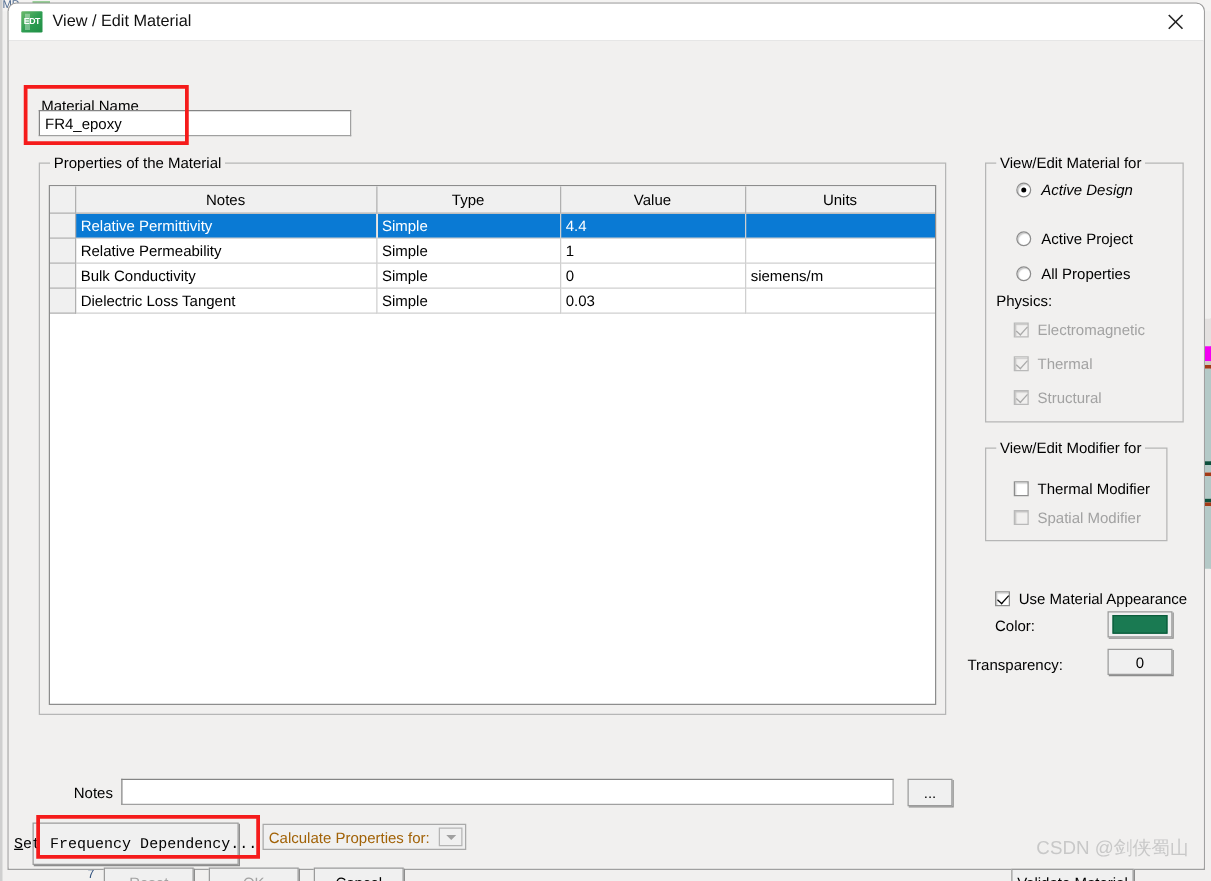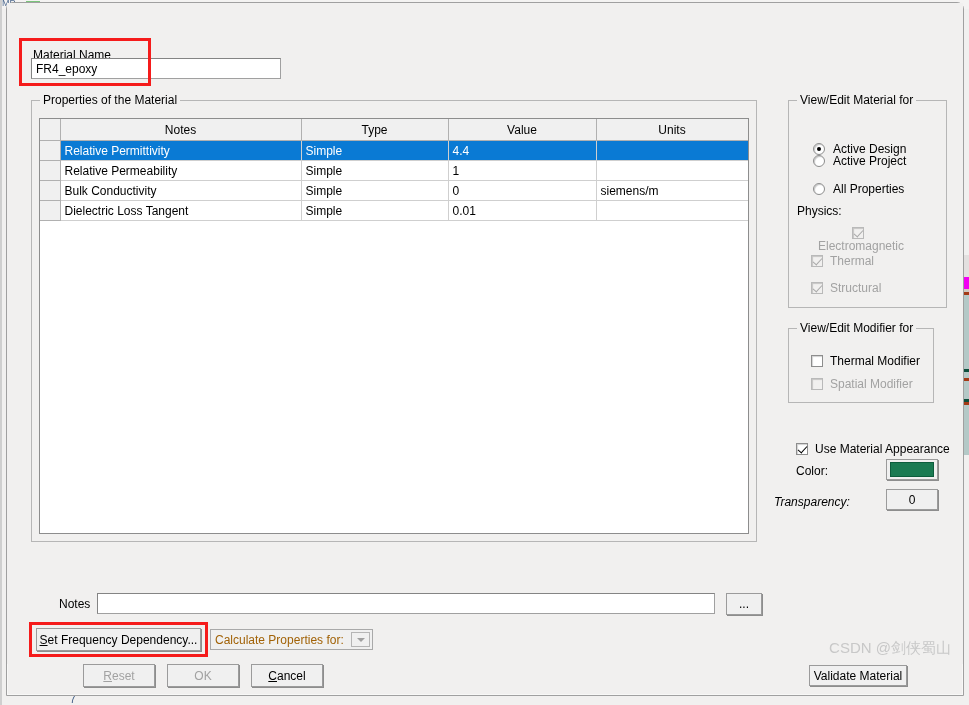--- a/index.html
+++ b/index.html
@@ -285,20 +285,30 @@
         <div style="height: 3px; background: rgb(163, 58, 22);"></div>
         <div style="height: 18px; background: rgb(180, 201, 199);"></div>
         <div style="height: 3px; background: rgb(13, 79, 60);"></div>
         <div style="height: 3px; background: rgb(163, 58, 22);"></div>
         <div style="height: 50px; background: rgb(180, 201, 199);"></div>
       </div>
   </div>
 
   <div class="dialog">
 
+    <div class="titlebar">
+      <div class="title-icon">EDT</div>
+      <div class="title-text">View / Edit Material</div>
+      <div class="title-close">
+        <svg width="13" height="13" viewBox="0 0 13 13" aria-hidden="true">
+          <line x1="1" y1="1" x2="12" y2="12" stroke="#222" stroke-width="1.3"></line>
+          <line x1="12" y1="1" x2="1" y2="12" stroke="#222" stroke-width="1.3"></line>
+        </svg>
+      </div>
+    </div>
 
     <div class="client">
 
       <div class="lbl" style="left:26px; top:45px;">
         <span>Material <u>N</u>ame</span>
       </div>
       <div class="textbox" style="left:24px; top:55px; width:250px; height:21px;">FR4_epoxy</div>
 
       <div class="group" style="left:24px; top:97px; width:726px; height:442px;">
         <span class="g-title">Properties of the Material</span>
@@ -341,47 +351,47 @@
                 <td class="rowhdr"></td>
                 <td>Bulk Conductivity</td>
                 <td>Simple</td>
                 <td>0</td>
                 <td>siemens/m</td>
               </tr>
               <tr>
                 <td class="rowhdr"></td>
                 <td>Dielectric Loss Tangent</td>
                 <td>Simple</td>
-                <td>0.01</td>
+                <td>0.03</td>
                 <td></td>
               </tr>
             </tbody>
         </table>
       </div>
 
       <div class="group" style="left:781px; top:97px; width:159px; height:208px;">
         <span class="g-title">View/Edit Material for</span>
       </div>
 
-      <div class="radio on" style="left:806px; top:139px;">
+      <div class="radio on" style="left:806px; top:112px;font-style:italic;">
         <span class="dot"></span>
         <span class="rtext">Active Design</span>
       </div>
       <div class="radio" style="left:806px; top:151px;">
         <span class="dot"></span>
         <span class="rtext">Active Project</span>
       </div>
       <div class="radio" style="left:806px; top:179px;">
         <span class="dot"></span>
         <span class="rtext">All Properties</span>
       </div>
 
       <div class="lbl" style="left:790px; top:201px;">Physics:</div>
 
-      <div class="check on dis" style="left:804px; top:224px;flex-direction:column;">
+      <div class="check on dis" style="left:804px; top:224px;">
         <span class="box"></span>
         <span class="ctext">Electromagnetic</span>
       </div>
       <div class="check on dis" style="left:804px; top:251px;">
         <span class="box"></span>
         <span class="ctext">Thermal</span>
       </div>
       <div class="check on dis" style="left:804px; top:278px;">
         <span class="box"></span>
         <span class="ctext">Structural</span>
@@ -400,30 +410,30 @@
       </div>
 
       <div class="check on" style="left:789px; top:439px;">
         <span class="box"></span>
         <span class="ctext">Use Material Appearance</span>
       </div>
       <div class="lbl" style="left:789px; top:461px;">Color:</div>
       <div class="btn" style="left:879px; top:456px; width:52px; height:21px; padding:3px;">
         <span id="color-swatch" style="display: block; width: 100%; height: 100%; border: 1px solid rgb(12, 92, 60); background: rgb(26, 122, 82);"></span>
       </div>
-      <div class="lbl" style="left:767px; top:492px;font-style:italic;">Transparency:</div>
+      <div class="lbl" style="left:767px; top:492px;">Transparency:</div>
       <div class="btn" style="left:879px; top:486px; width:52px; height:21px;">0</div>
 
       <div class="btn" style="left:802px; top:662px; width:98px; height:21px; top:662px;">Validate Material</div>
 
       <div class="lbl" style="left:52px; top:594px;">Notes</div>
       <div class="textbox" style="left:90px; top:590px; width:618px; height:21px;"></div>
       <div class="btn" style="left:719px; top:590px; width:36px; height:22px;">...</div>
 
-      <div class="btn" style="left:29px; top:625px; width:165px; height:23px;">
+      <div class="btn" style="left:19px; top:625px; width:165px; height:34px;font-family:Liberation Mono, monospace;">
         <span><u>S</u>et Frequency Dependency...</span>
       </div>
 
       <div class="combo" style="left:203px; top:626px; width:163px; height:21px;">
         <span>Calculate Properties for:</span>
         <span class="arrow-box">
             <i></i>
           </span>
       </div>
 

